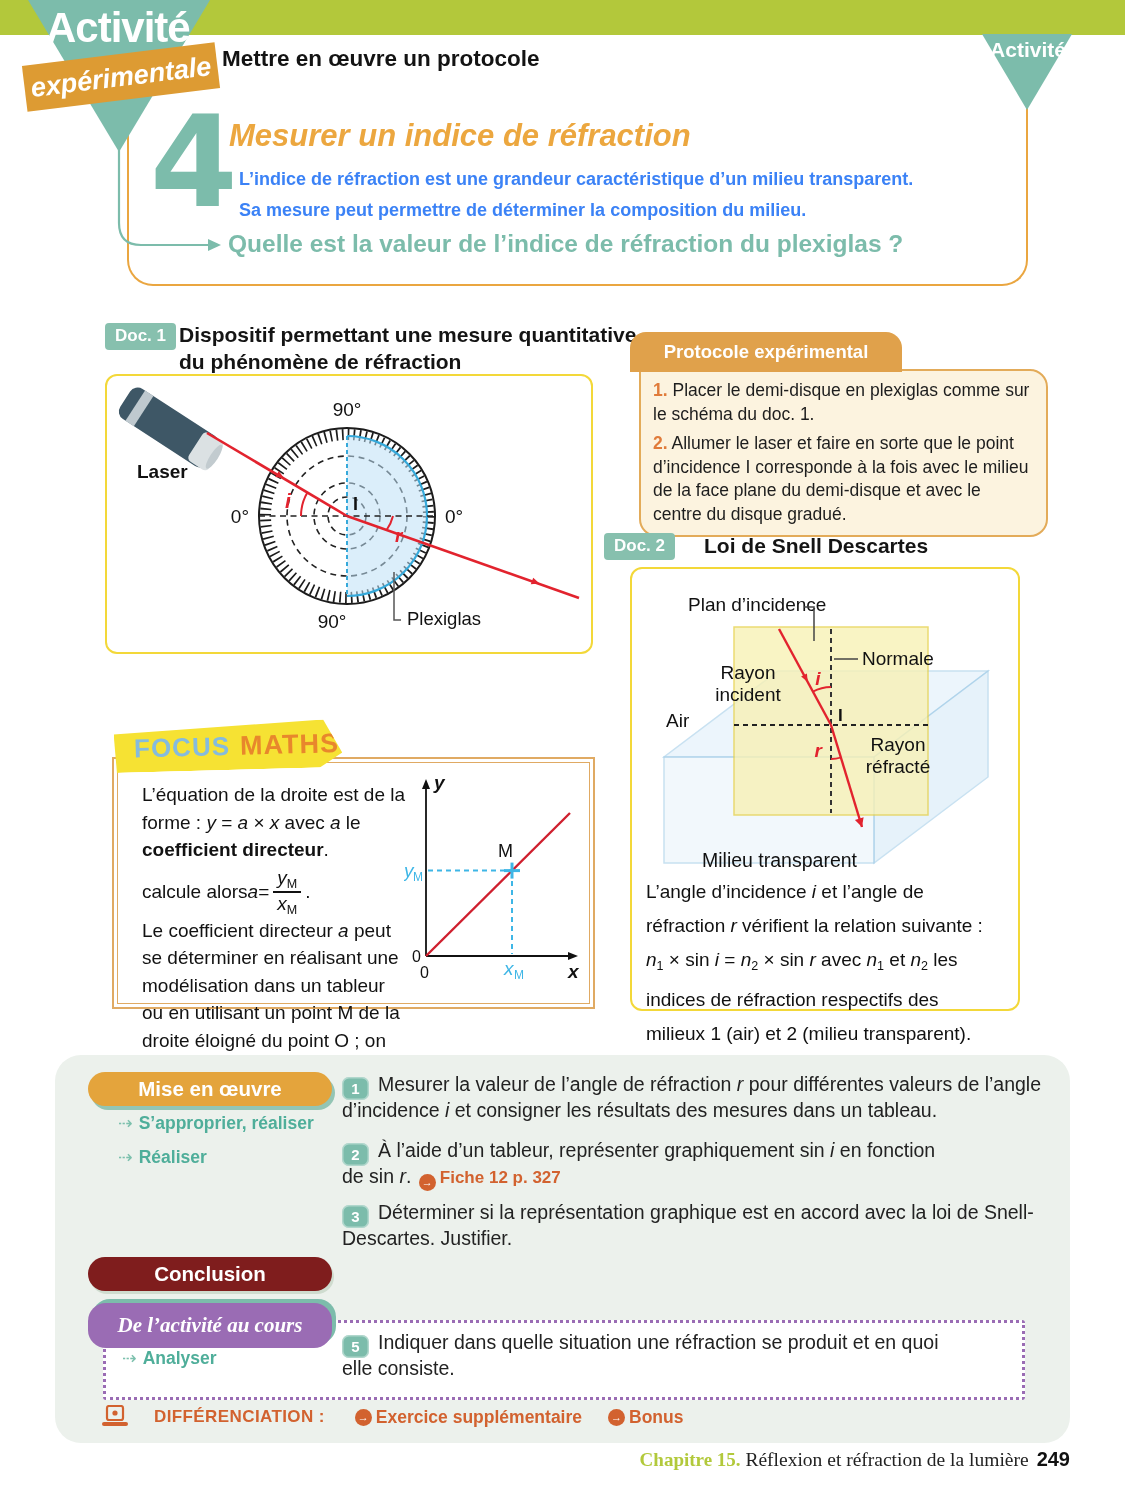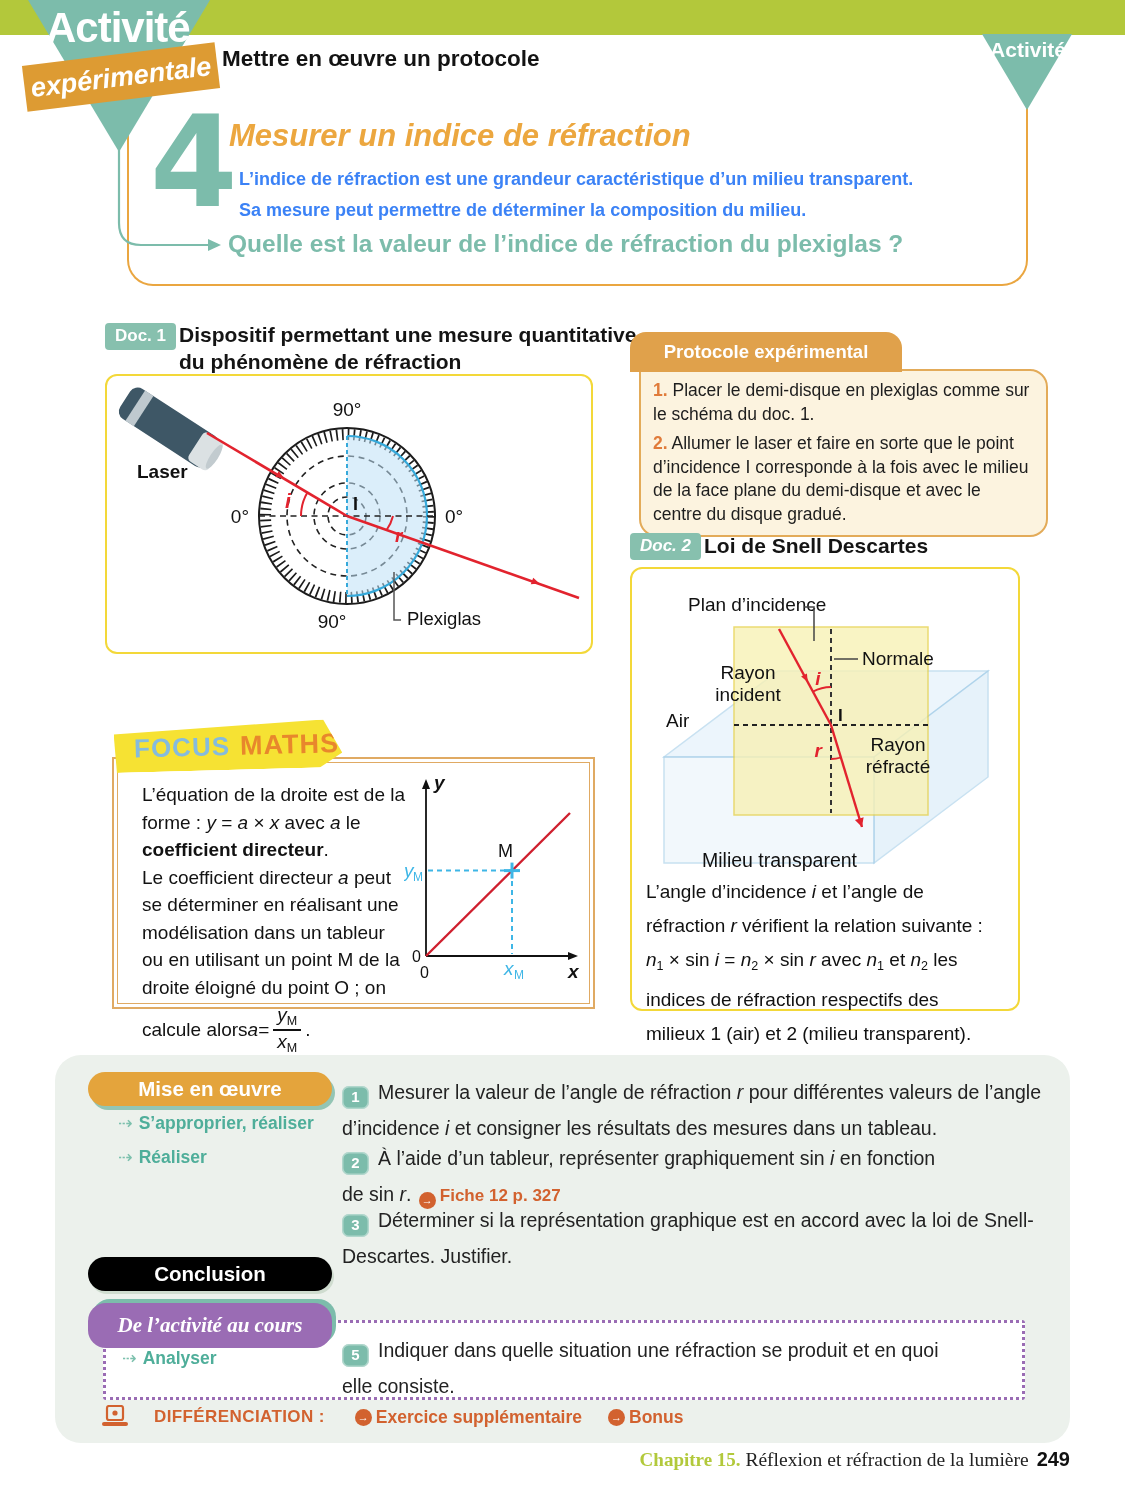--- a/index.html
+++ b/index.html
@@ -43,47 +43,47 @@
   #doc1-title{left:179px;top:321px;}
   #doc1-box{left:105px;top:374px;width:484px;height:276px;border:2.5px solid #f3d839;border-radius:12px;background:#fff;}
 
   
   #proto{left:630px;top:332px;width:386px;height:186px;}
   #proto-tab{position:absolute;left:0;top:0;width:272px;height:40px;background:#e0a14b;border-radius:16px 16px 0 0;display:flex;align-items:center;justify-content:center;color:#fff;font-size:18.5px;font-weight:800;z-index:2;}
   #proto-body{position:absolute;left:9px;top:37px;width:381px;height:148px;background:#fcf3df;border:2.5px solid #e3ab59;border-radius:0 18px 18px 18px;padding:8px 12px;box-sizing:content-box;}
   .proto-step{font-size:17.5px;line-height:23.5px;color:#1d1d1d;margin-bottom:6px;}
 
   
-  #doc2-badge{left:630px;top:533px;font-style:italic;}
+  #doc2-badge{left:604px;top:533px;}
   #doc2-title{left:704px;top:532px;}
   #doc2-box{left:630px;top:567px;width:386px;height:440px;border:2.5px solid #f3d839;border-radius:12px;background:#fff;}
   #doc2-caption{position:absolute;left:14px;top:306px;width:354px;font-size:19px;line-height:34px;color:#111;}
 
   
   #focus-banner{left:114px;top:722px;width:228px;height:48px;background:#f6e233;z-index:4;clip-path:polygon(0 20%,92% 0,100% 70%,90% 100%,1% 100%);display:flex;align-items:center;padding-left:20px;box-sizing:border-box;transform:rotate(-1.5deg);}
   #focus-banner .w1{color:#85bbdd;font-size:26px;font-weight:800;letter-spacing:1px;margin-right:10px;}
   #focus-banner .w2{color:#e8872c;font-size:27px;font-weight:800;letter-spacing:1px;}
   #focus-box{left:112px;top:757px;width:479px;height:248px;border:2.5px solid #e0aa63;background:#fff;z-index:3;}
   #focus-box:before{content:"";position:absolute;left:3px;top:3px;right:3px;bottom:3px;border:1px solid #e0aa63;pointer-events:none;}
   #focus-text{position:absolute;left:28px;top:22px;width:265px;font-size:19px;line-height:27.5px;color:#121212;}
   #focus-formula{display:flex;align-items:center;margin-top:4px;font-size:19px;color:#121212;}
   #frac{display:inline-block;text-align:center;margin:0 4px;line-height:1.05;}
   #frac .num{display:block;border-bottom:2px solid #111;padding:0 4px 1px;}
   #frac .den{display:block;padding:1px 4px 0;}
 
   
   #panel{left:55px;top:1055px;width:1015px;height:388px;background:#ecf1ec;border-radius:26px;z-index:1;}
   .pill{position:absolute;display:flex;align-items:center;justify-content:center;color:#fff;font-weight:800;z-index:4;}
   #pill-mise{left:88px;top:1072px;width:244px;height:34px;background:#e4a43c;border-radius:17px;font-size:20.5px;box-shadow:3px 4px 0 #93c5b4;}
-  #pill-conclusion{left:88px;top:1257px;width:244px;height:34px;background:#000000;border-radius:17px;font-size:20.5px;box-shadow:2px 3px 0 #cfdccf;}
+  #pill-conclusion{left:88px;top:1257px;width:244px;height:34px;background:#7f1d1d;border-radius:17px;font-size:20.5px;box-shadow:2px 3px 0 #cfdccf;}
   #pill-cours{left:88px;top:1303px;width:244px;height:45px;background:#9a6cb4;border-radius:18px;font-size:21px;font-family:"Liberation Serif",serif;font-style:italic;box-shadow:4px -4px 0 #7cbcab;}
   .comp{position:absolute;font-size:17.5px;font-weight:700;color:#4fae9a;z-index:4;}
   .comp .arr{color:#7cc0ad;font-weight:400;margin-right:6px;}
 
-  .question{position:absolute;font-size:19.5px;line-height:36px;color:#222;z-index:3;}
+  .question{position:absolute;font-size:19.5px;line-height:21px;color:#222;z-index:3;}
   .qbadge{display:inline-flex;align-items:center;justify-content:center;width:27px;height:23px;border-radius:7px;background:#7cbcab;box-shadow:inset 0 0 0 1.5px rgba(255,255,255,.4);color:#fff;font-size:15px;font-weight:800;margin-right:9px;vertical-align:-3px;}
   .fiche{font-size:17px;font-weight:800;color:#d2622f;white-space:nowrap;}
   .circ-arrow{display:inline-flex;align-items:center;justify-content:center;width:17px;height:17px;border-radius:50%;background:#d2622f;color:#fff;font-size:11px;font-weight:800;margin:0 4px 0 2px;vertical-align:-3px;}
 
   #q5-box{left:103px;top:1320px;width:916px;height:74px;border:3px dotted #9a6cb4;background:#fff;border-radius:3px;z-index:2;}
 
   #diff-row{left:100px;top:1405px;display:flex;align-items:center;gap:24px;z-index:3;font-weight:800;color:#d2622f;}
   #diff-label{font-size:17px;letter-spacing:.4px;margin-right:4px;}
   .diff-link{font-size:17.5px;font-weight:700;color:#d2622f;display:flex;align-items:center;}
 
@@ -221,31 +221,31 @@
     <div id="doc2-caption"><span>L’angle d’incidence </span><span class="it">i</span><span> et l’angle de réfraction </span><span class="it">r</span><span> vérifient la relation suivante : </span><span class="it">n</span><span class="sb">1</span><span> × sin </span><span class="it">i</span><span> = </span><span class="it">n</span><span class="sb">2</span><span> × sin </span><span class="it">r</span><span> avec </span><span class="it">n</span><span class="sb">1</span><span> et </span><span class="it">n</span><span class="sb">2</span><span> les indices de réfraction respectifs des milieux 1 (air) et 2 (milieu transparent).</span></div>
   </div>
 
   <div id="focus-banner" class="abs">
     <span class="w1">FOCUS</span>
     <span class="w2">MATHS</span>
   </div>
   <div id="focus-box" class="abs">
     <div id="focus-text">
       <div><span>L’équation de la droite est de la forme : </span><span class="it">y</span><span> = </span><span class="it">a</span><span> × </span><span class="it">x</span><span> avec </span><span class="it">a</span><span> le </span><span class="bd">coefficient directeur</span><span>.</span></div>
-      <div><span>Le coefficient directeur </span><span class="it">a</span><span> peut se déterminer en réalisant une modélisation dans un tableur ou en utilisant un point M de la droite éloigné du point O ; on</span></div>
       <div id="focus-formula">
         <span>calcule alors </span>
         <span class="it">a</span>
         <span> = </span>
         <span id="frac">
           <span class="num"><span class="it">y</span><span class="sb">M</span></span>
           <span class="den"><span class="it">x</span><span class="sb">M</span></span>
         </span>
         <span>.</span>
       </div>
+      <div><span>Le coefficient directeur </span><span class="it">a</span><span> peut se déterminer en réalisant une modélisation dans un tableur ou en utilisant un point M de la droite éloigné du point O ; on</span></div>
     </div>
     <svg width="180" height="215" viewBox="0 0 180 215" style="position:absolute;left:290px;top:12px;">
       <line x1="22" y1="185" x2="22" y2="16" stroke="#111" stroke-width="1.8"></line>
       <line x1="22" y1="185" x2="168" y2="185" stroke="#111" stroke-width="1.8"></line>
       <polygon points="22,8 18,18 26,18" fill="#111"></polygon>
       <polygon points="174,185 164,181 164,189" fill="#111"></polygon>
       <line x1="22" y1="185" x2="166" y2="42" stroke="#cf1f2e" stroke-width="2.4"></line>
       <line x1="24" y1="99.6" x2="108" y2="99.6" stroke="#3eb6e6" stroke-width="2" stroke-dasharray="5 4"></line>
       <line x1="108" y1="101" x2="108" y2="183" stroke="#3eb6e6" stroke-width="2" stroke-dasharray="5 4"></line>
       <line x1="100" y1="99.6" x2="116" y2="99.6" stroke="#3eb6e6" stroke-width="3"></line>

